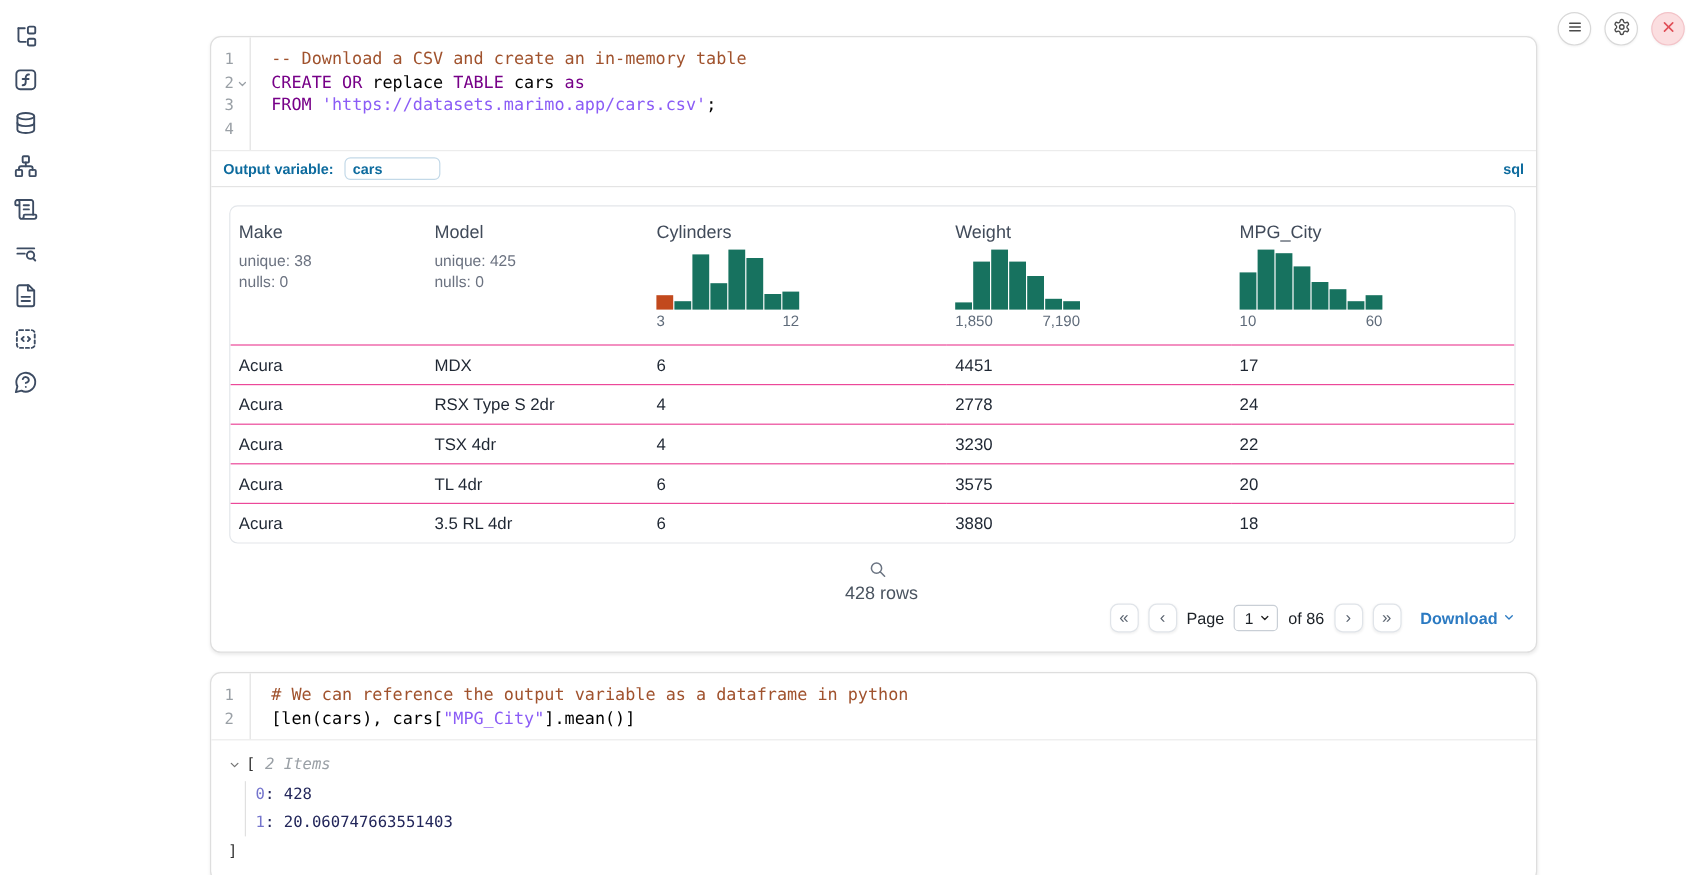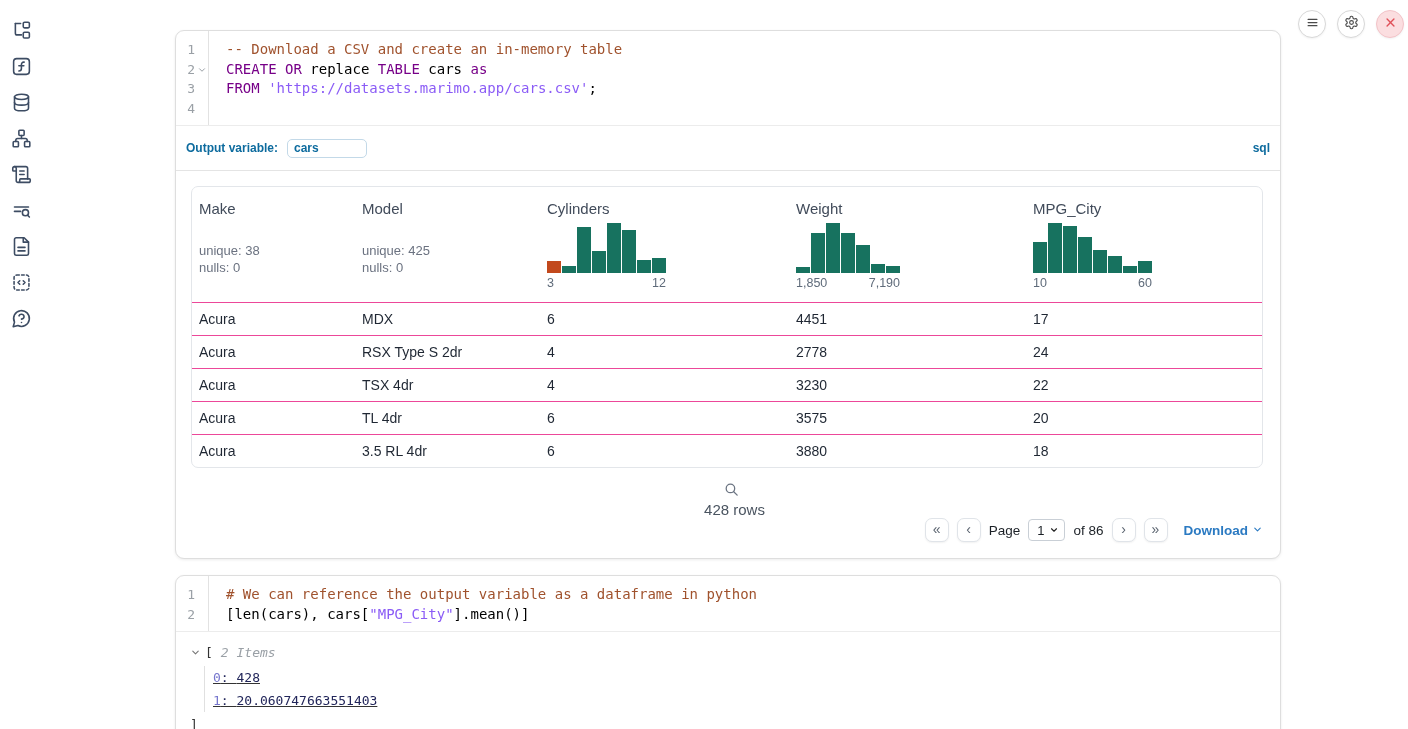--- a/index.html
+++ b/index.html
@@ -36,35 +36,35 @@
   .gut { position: relative; width: 32px; flex: none; text-align: right; padding-right: 13px;
          color: #9aa0a6; font-size: 13px; }
   .fold { position: absolute; right: 1px; top: 5px; color: #9aa0a6; display: inline-flex; }
   .src { padding-left: 18px; white-space: pre; color: #000; }
   .tk-com { color: #a0522d; }
   .tk-kw  { color: #770088; }
   .tk-str { color: #8b5cf6; }
   .tk-pl  { color: #000; }
 
   
-  .outvar { display: flex; align-items: center; height: 46px; padding: 0 10px;
+  .outvar { display: flex; align-items: center; height: 31px; padding: 0 10px;
             border-top: 1px solid #ececec; border-bottom: 1px solid #e4e4e4; }
   .outvar-label { color: #0d6b9e; font-weight: 700; font-size: 12px; }
   .outvar input { margin-left: 9px; width: 80px; height: 19px; border: 1px solid #c3d9e8;
                   border-radius: 5px; padding: 0 6px; font-family: "Liberation Sans", sans-serif;
                   font-size: 12px; font-weight: 700; color: #0d6b9e; outline: none; }
   .lang-badge { margin-left: auto; color: #0d6b9e; font-weight: 700; font-size: 12px; }
 
   
   .cell-output { padding: 15px 17px 16px 15px; }
   .dtable { border: 1px solid #e3e6ea; border-radius: 7px; overflow: hidden; }
   table { width: 100%; border-collapse: collapse; table-layout: fixed; }
   th { text-align: left; vertical-align: top; padding: 13px 8px 12px 7px; font-weight: 400; }
   .col-name { color: #414b5a; font-size: 15px; }
-  .col-stats { margin-top: 25px; color: #6b7280; font-size: 13px; line-height: 17px; }
+  .col-stats { margin-top: 7px; color: #6b7280; font-size: 13px; line-height: 17px; }
   .hist { margin-top: 6px; }
   .bars { display: flex; align-items: flex-end; gap: 1px; height: 50px; }
   .bar { flex: 1; background: #17725f; }
   .axis { display: flex; justify-content: space-between; margin-top: 3px;
           color: #5f6b7a; font-size: 12.5px; }
   td { padding: 7px 8px 7px 7px; font-size: 14px; line-height: 18px; color: #1f2733;
        border-top: 1px solid #ec4899; }
 
   
   .tfooter { display: flex; align-items: center; margin-top: 13px; min-height: 28px; flex-direction: column; }
@@ -87,21 +87,21 @@
   .download svg { width: 11px; height: 11px; }
 
   
   .ed-sep { border-bottom: 1px solid #ececec; }
   .tree { font-family: "DejaVu Sans Mono", monospace; font-size: 13px; padding: 13px 16px 17px 14px;
           color: #333; }
   .t-open { display: flex; align-items: center; }
   .t-chev { color: #777; display: inline-flex; margin-right: 4px; cursor: pointer; }
   .t-items { color: #9aa0a6; font-style: italic; margin-left: 8px; text-align: right; }
   .t-entries { margin-left: 14px; border-left: 1px solid #e0e0e0; padding-left: 8px; margin-top: 6px;
-               margin-bottom: 5px; text-decoration: underline; }
+               margin-bottom: 5px; }
   .t-entry { line-height: 23px; }
   .t-key { color: #7575cd; }
   .t-colon, .t-val { color: #22265a; font-weight: 500; }
   .t-close { color: #333; }
 </style>
 </head>
 <body>
 
 <aside class="sidebar">
   <button class="sb-btn">

